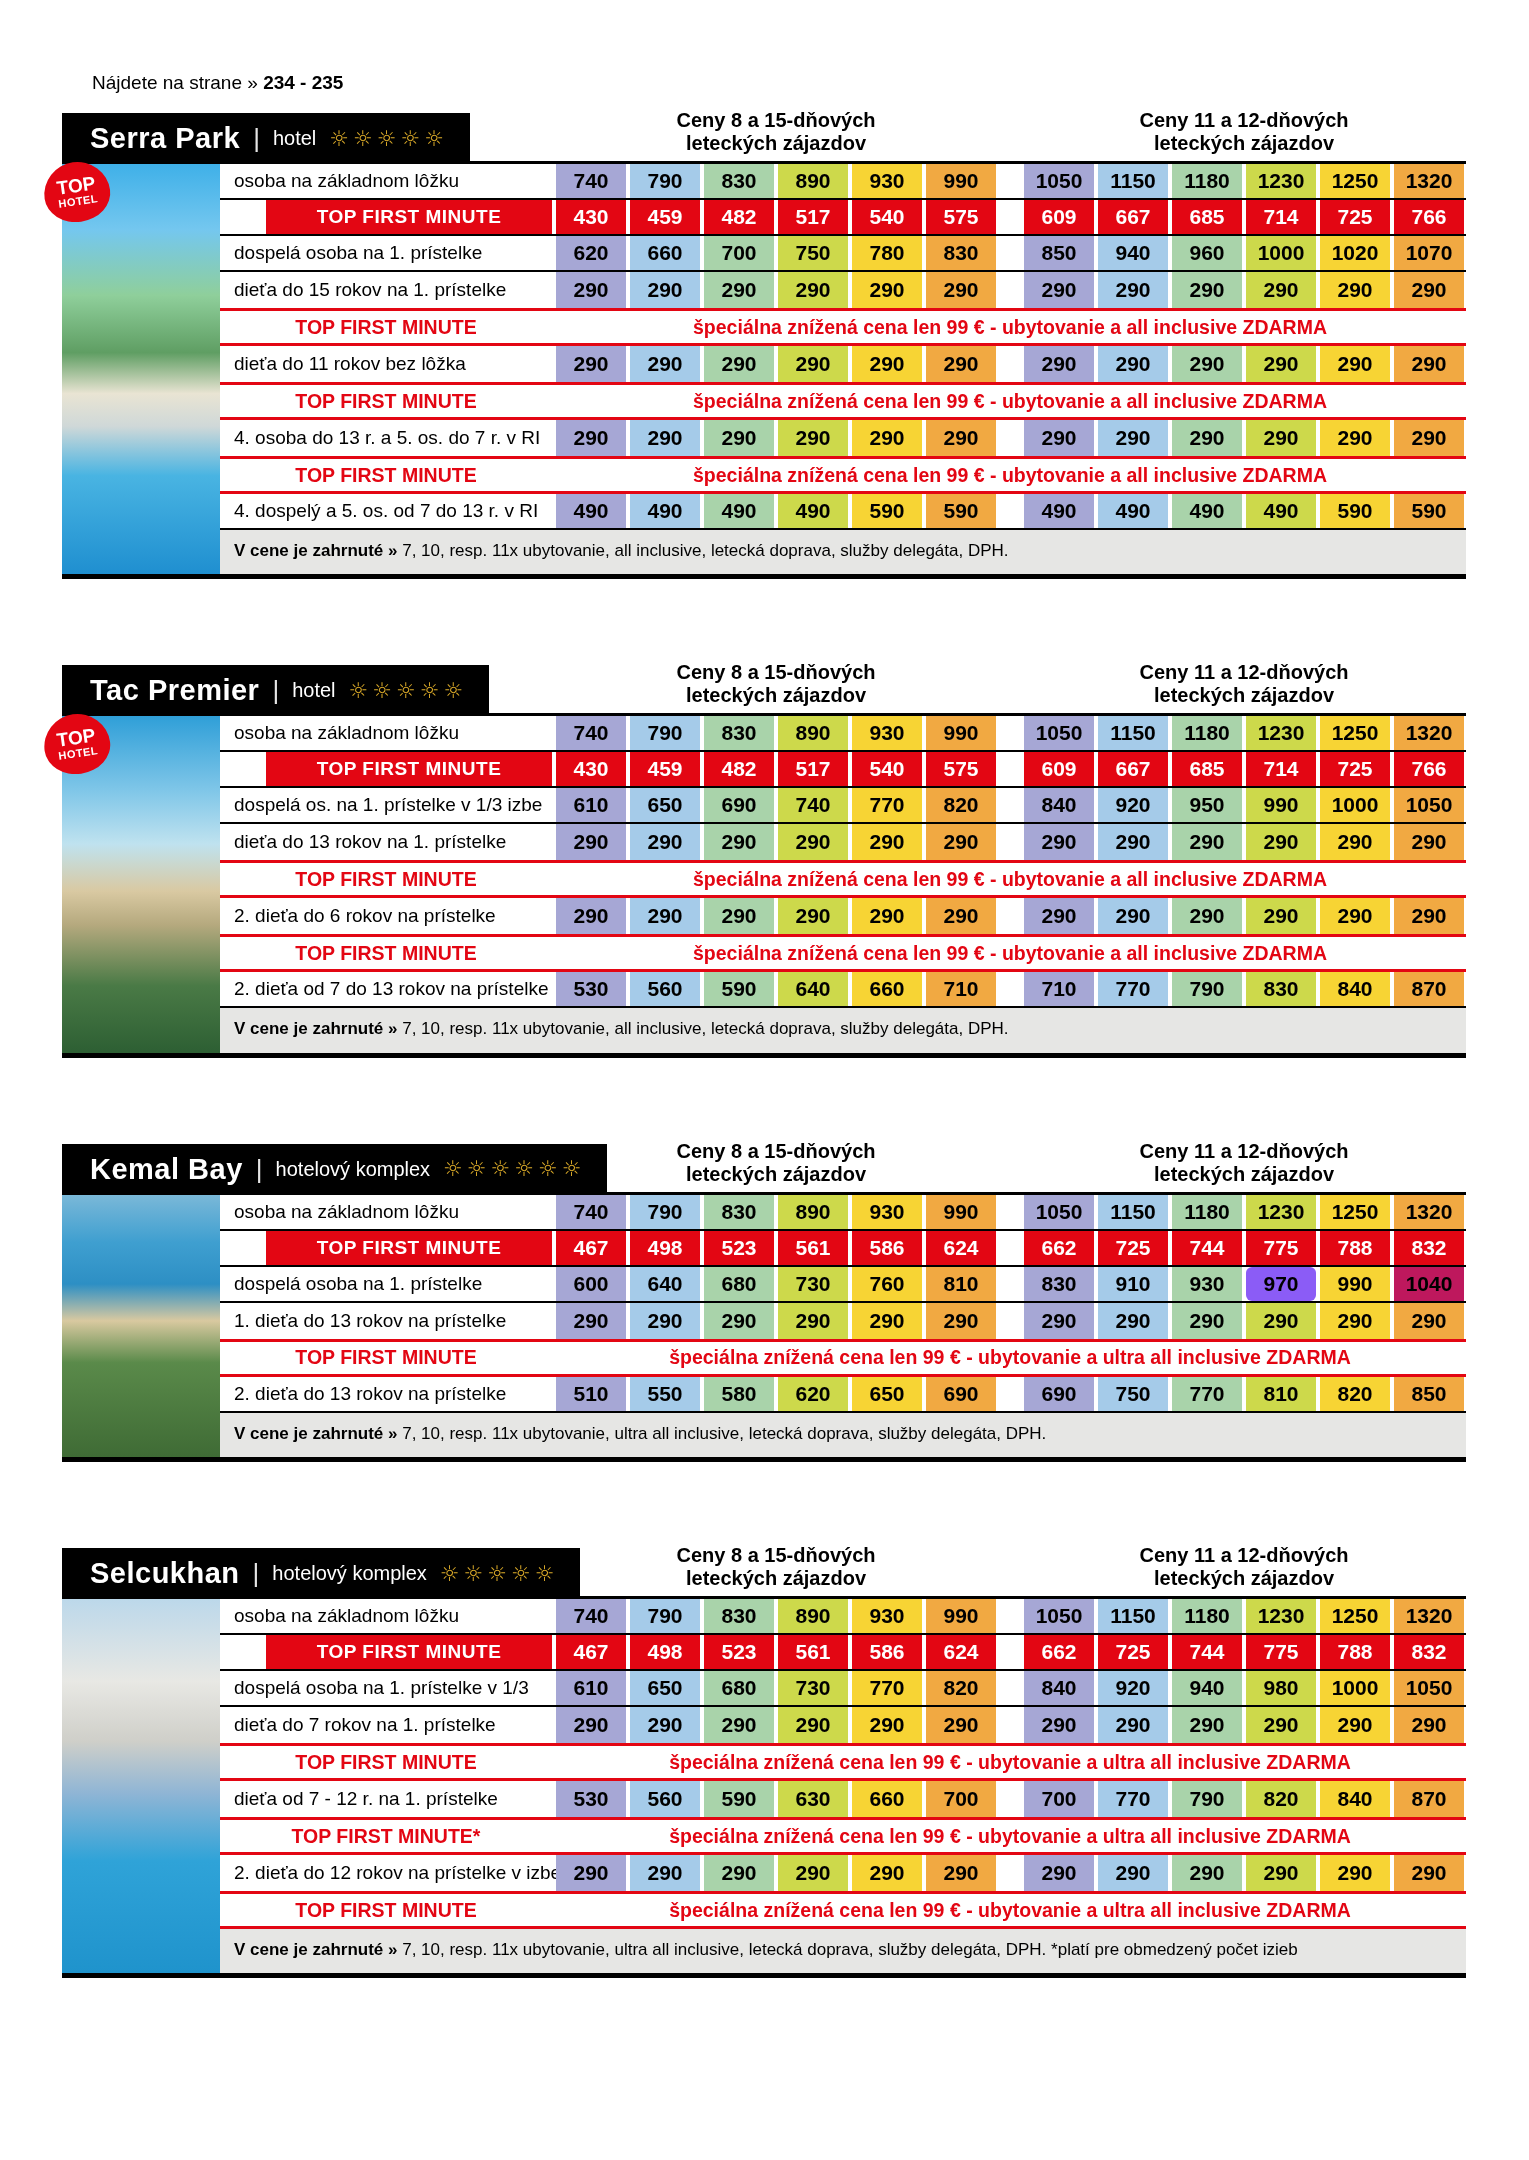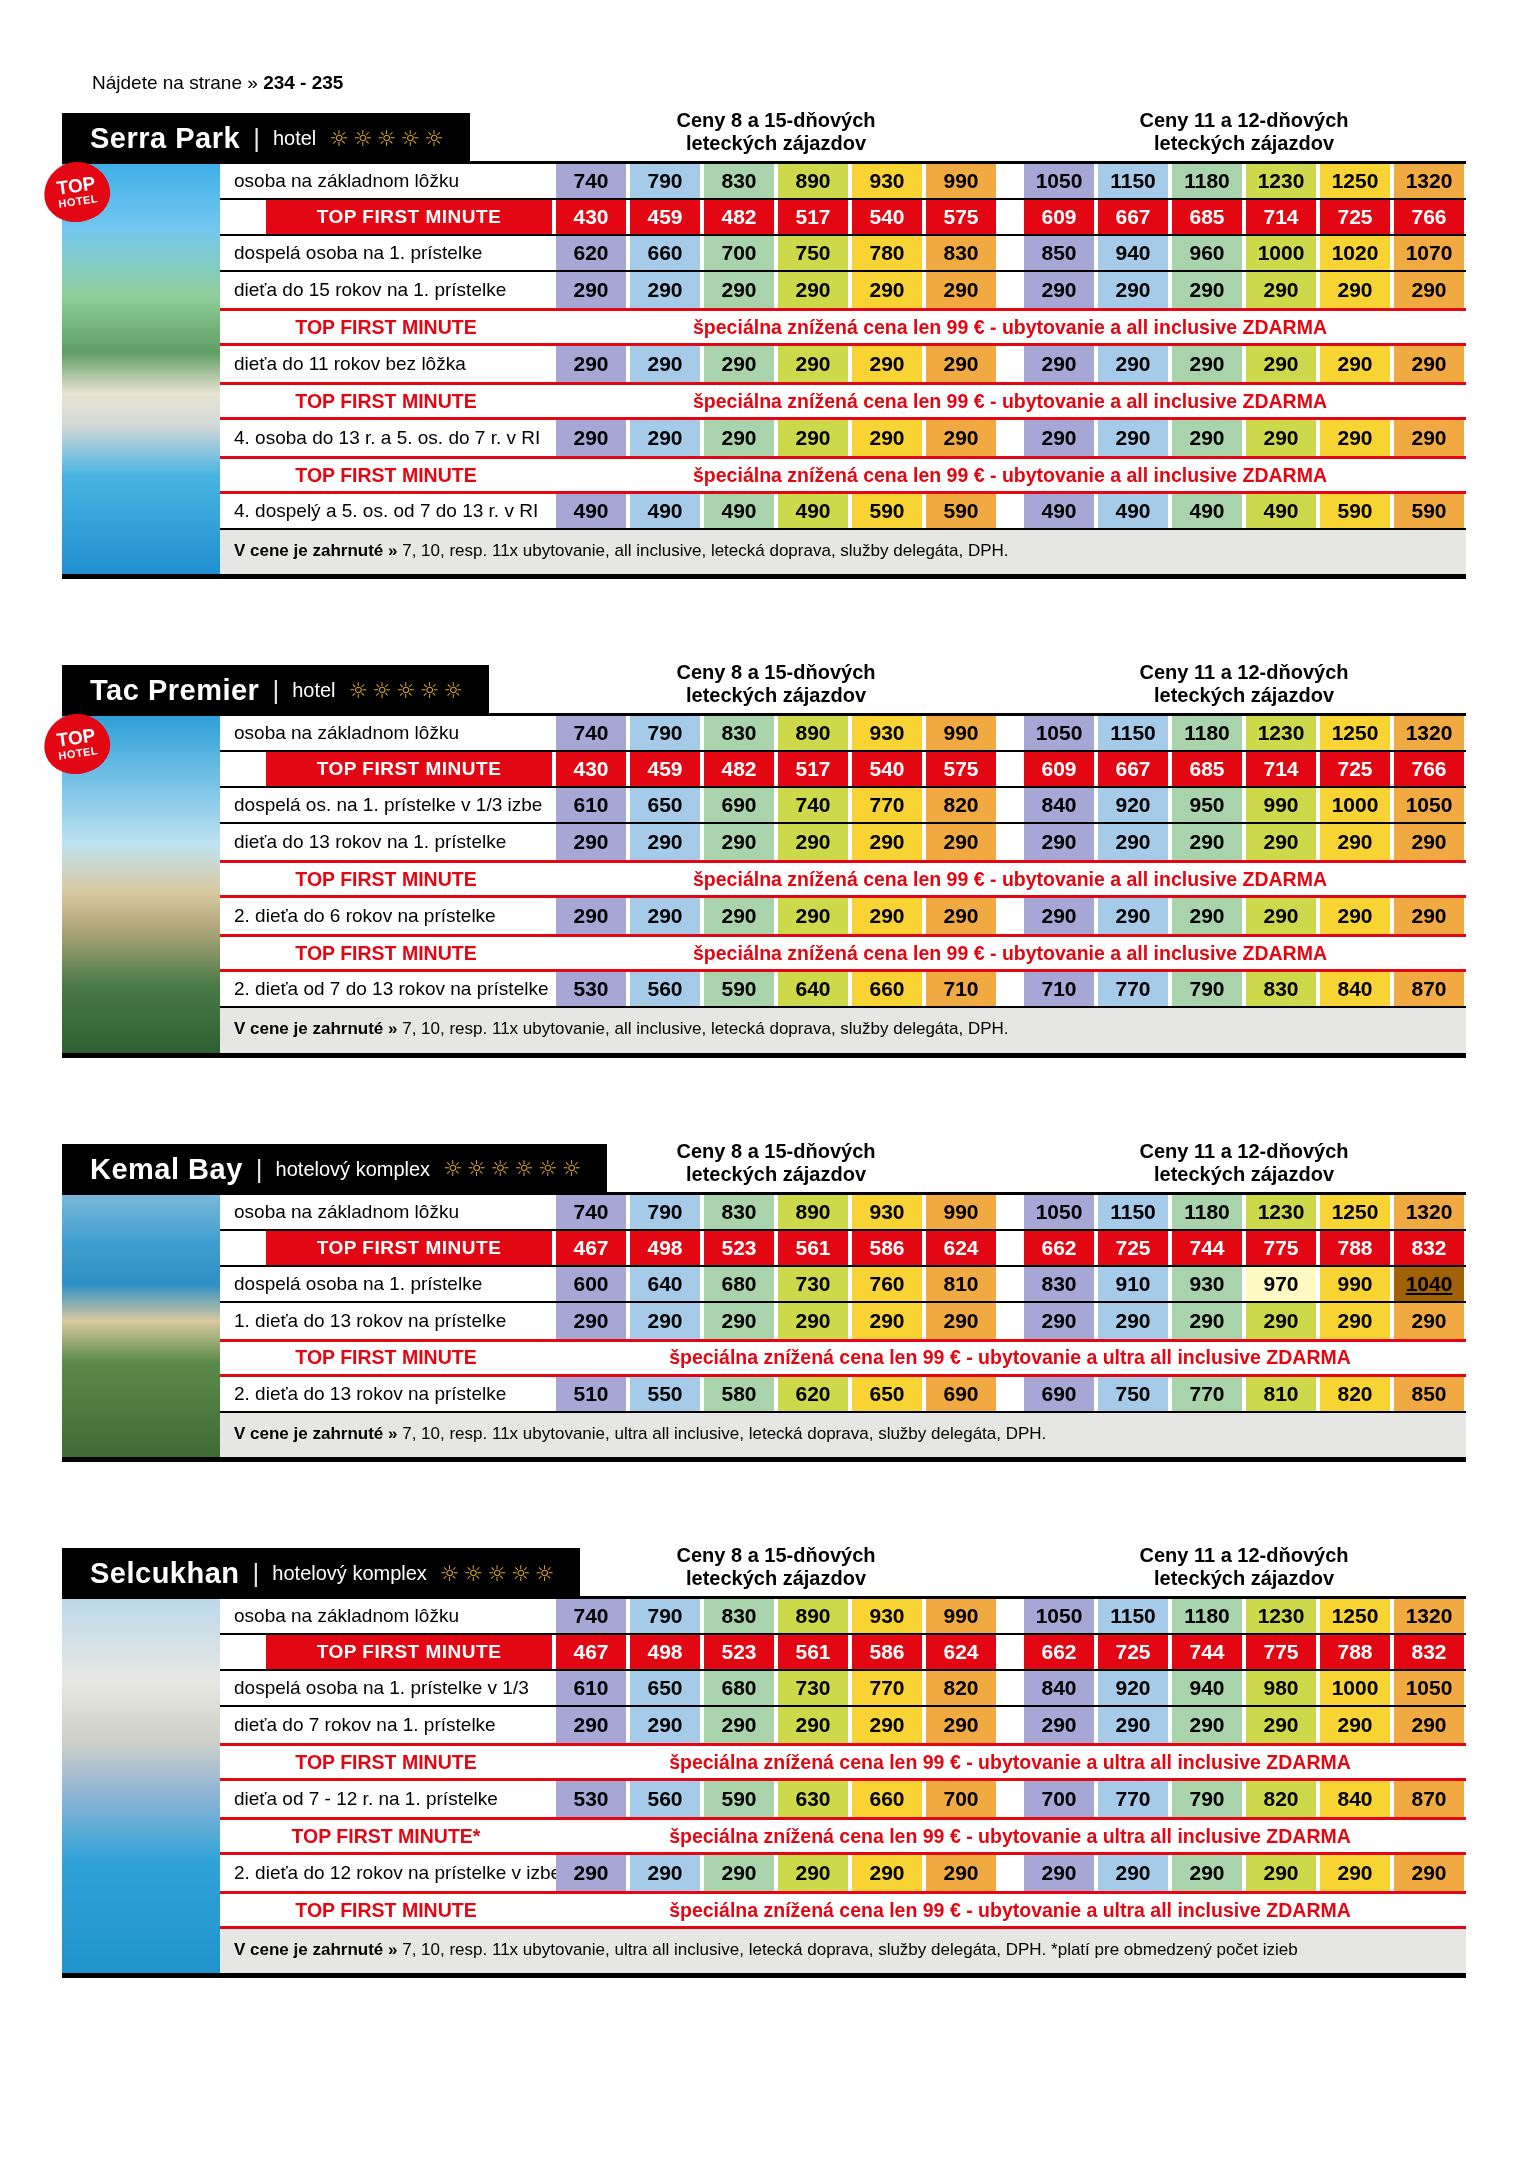--- a/index.html
+++ b/index.html
@@ -419,23 +419,23 @@
               <div class="cell" style="background: rgb(166, 167, 213);">600</div>
               <div class="cell" style="background: rgb(165, 203, 233);">640</div>
               <div class="cell" style="background: rgb(169, 211, 170);">680</div>
               <div class="cell" style="background: rgb(205, 217, 75);">730</div>
               <div class="cell" style="background: rgb(247, 212, 52);">760</div>
               <div class="cell" style="background: rgb(241, 169, 66);">810</div>
               <div class="gap"></div>
               <div class="cell" style="background: rgb(166, 167, 213);">830</div>
               <div class="cell" style="background: rgb(165, 203, 233);">910</div>
               <div class="cell" style="background: rgb(169, 211, 170);">930</div>
-              <div class="cell" style="background: #fef9c3;">970</div>
+              <div class="cell" style="background: #8b5cf6; border-radius: 6px;">970</div>
               <div class="cell" style="background: rgb(247, 212, 52);">990</div>
-              <div class="cell" style="background: #a16207; text-decoration: underline;">1040</div>
+              <div class="cell" style="background: #be185d;">1040</div>
             </div>
             <div class="row price nobb">
               <div class="lbl">1. dieťa do 13 rokov na prístelke</div>
               <div class="cell" style="background: rgb(166, 167, 213);">290</div>
               <div class="cell" style="background: rgb(165, 203, 233);">290</div>
               <div class="cell" style="background: rgb(169, 211, 170);">290</div>
               <div class="cell" style="background: rgb(205, 217, 75);">290</div>
               <div class="cell" style="background: rgb(247, 212, 52);">290</div>
               <div class="cell" style="background: rgb(241, 169, 66);">290</div>
               <div class="gap"></div>

